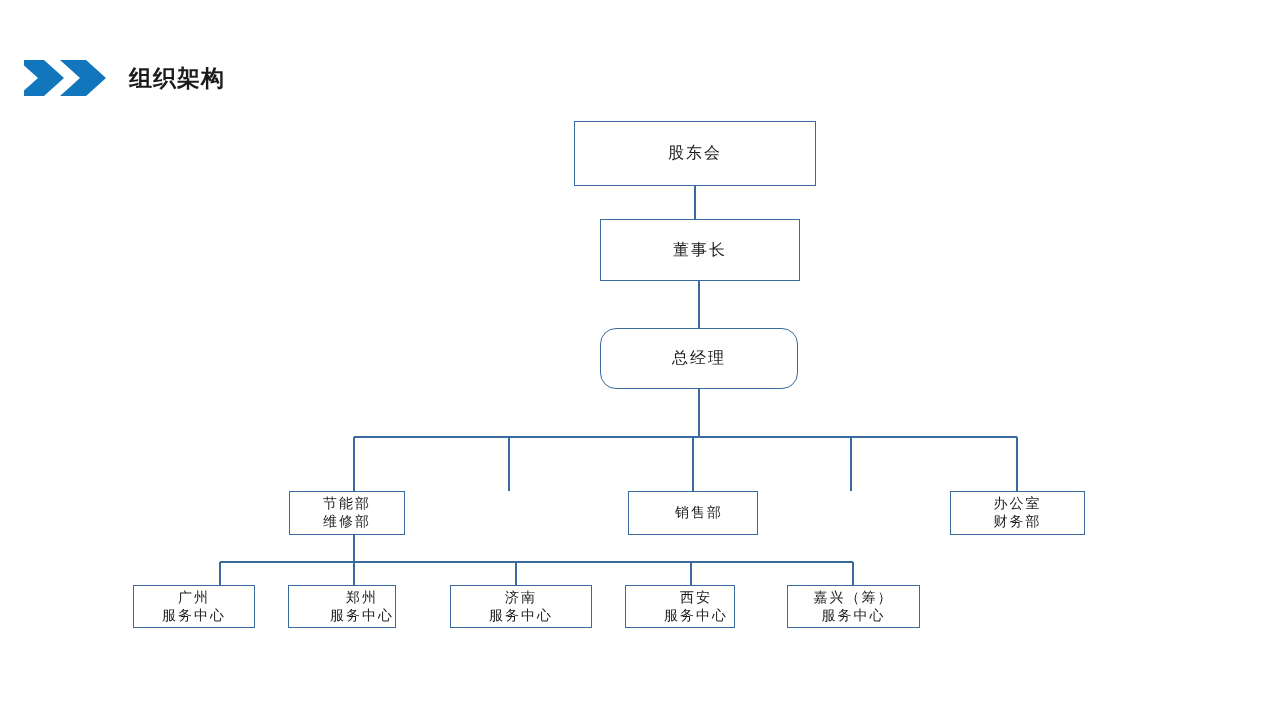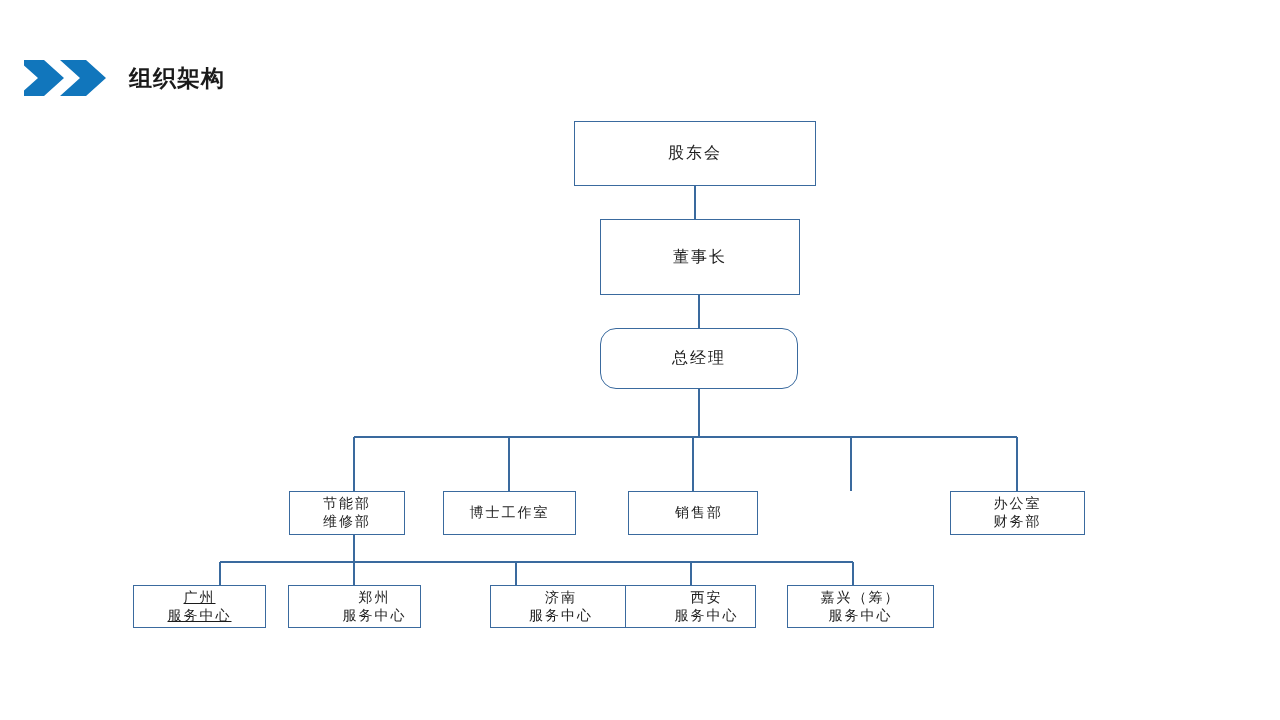--- a/index.html
+++ b/index.html
@@ -68,38 +68,38 @@
     justify-content: center;
     color: #1c1c1c;
     text-align: left;
     line-height: 1.28;
     letter-spacing: 2px;
   }
   .node .line { display: block; white-space: nowrap; }
 
   
   .node.lvl-0 { left: 574px; top: 121px; width: 242px; height: 65px; font-size: 16px; }
-  .node.lvl-1 { left: 600px; top: 219px; width: 200px; height: 76px; font-size: 16px; }
+  .node.lvl-1 { left: 600px; top: 219px; width: 200px; height: 62px; font-size: 16px; }
   .node.lvl-2 { left: 600px; top: 328px; width: 198px; height: 61px; font-size: 16px; border-radius: 16px; }
   .node.dept  { top: 491px; height: 44px; font-size: 14px; }
   .node.sc    { top: 585px; height: 43px; font-size: 14px; }
 
   
   .dept-0 { left: 289px; width: 116px; }
   .dept-1 { left: 443px; width: 133px; }
   .dept-2 { left: 628px; width: 130px; padding-left: 12px; }
   .dept-3 { left: 787px; width: 128px; }
   .dept-4 { left: 950px; width: 135px; }
 
   
-  .sc-0 { left: 133px; width: 133px; text-decoration: underline; }
-  .sc-1 { left: 288px; width: 133px; padding-left: 40px; }
-  .sc-2 { left: 450px; width: 142px; margin-left: 40px; }
-  .sc-3 { left: 625px; width: 131px; padding-left: 32px; }
-  .sc-4 { left: 787px; width: 147px; }
+  .sc-0 { left: 133px; width: 122px; }
+  .sc-1 { left: 288px; width: 108px; padding-left: 40px; }
+  .sc-2 { left: 450px; width: 142px; }
+  .sc-3 { left: 625px; width: 110px; padding-left: 32px; }
+  .sc-4 { left: 787px; width: 133px; }
 </style>
 </head>
 <body>
 
 <div class="header">
   <svg class="chevrons" viewBox="0 0 84 40">
     <polygon points="-6,2 20,2 40,20 20,38 -6,38 14,20" fill="#1176bc"></polygon>
     <polygon points="36,2 62,2 82,20 62,38 36,38 56,20" fill="#1176bc"></polygon>
   </svg>
   <div class="page-title">组织架构</div>
@@ -145,23 +145,20 @@
   </div>
 
   <div class="node lvl-2">
     <span class="line">总经理</span>
   </div>
 
   <div class="node dept dept-0">
     <span class="line">节能部</span>
     <span class="line">维修部</span>
   </div>
-  <div class="node dept dept-1">
-    <span class="line">博士工作室</span>
-  </div>
   <div class="node dept dept-2">
     <span class="line">销售部</span>
   </div>
   <div class="node dept dept-4">
     <span class="line">办公室</span>
     <span class="line">财务部</span>
   </div>
 
   <div class="node sc sc-0">
     <span class="line">广州</span>

